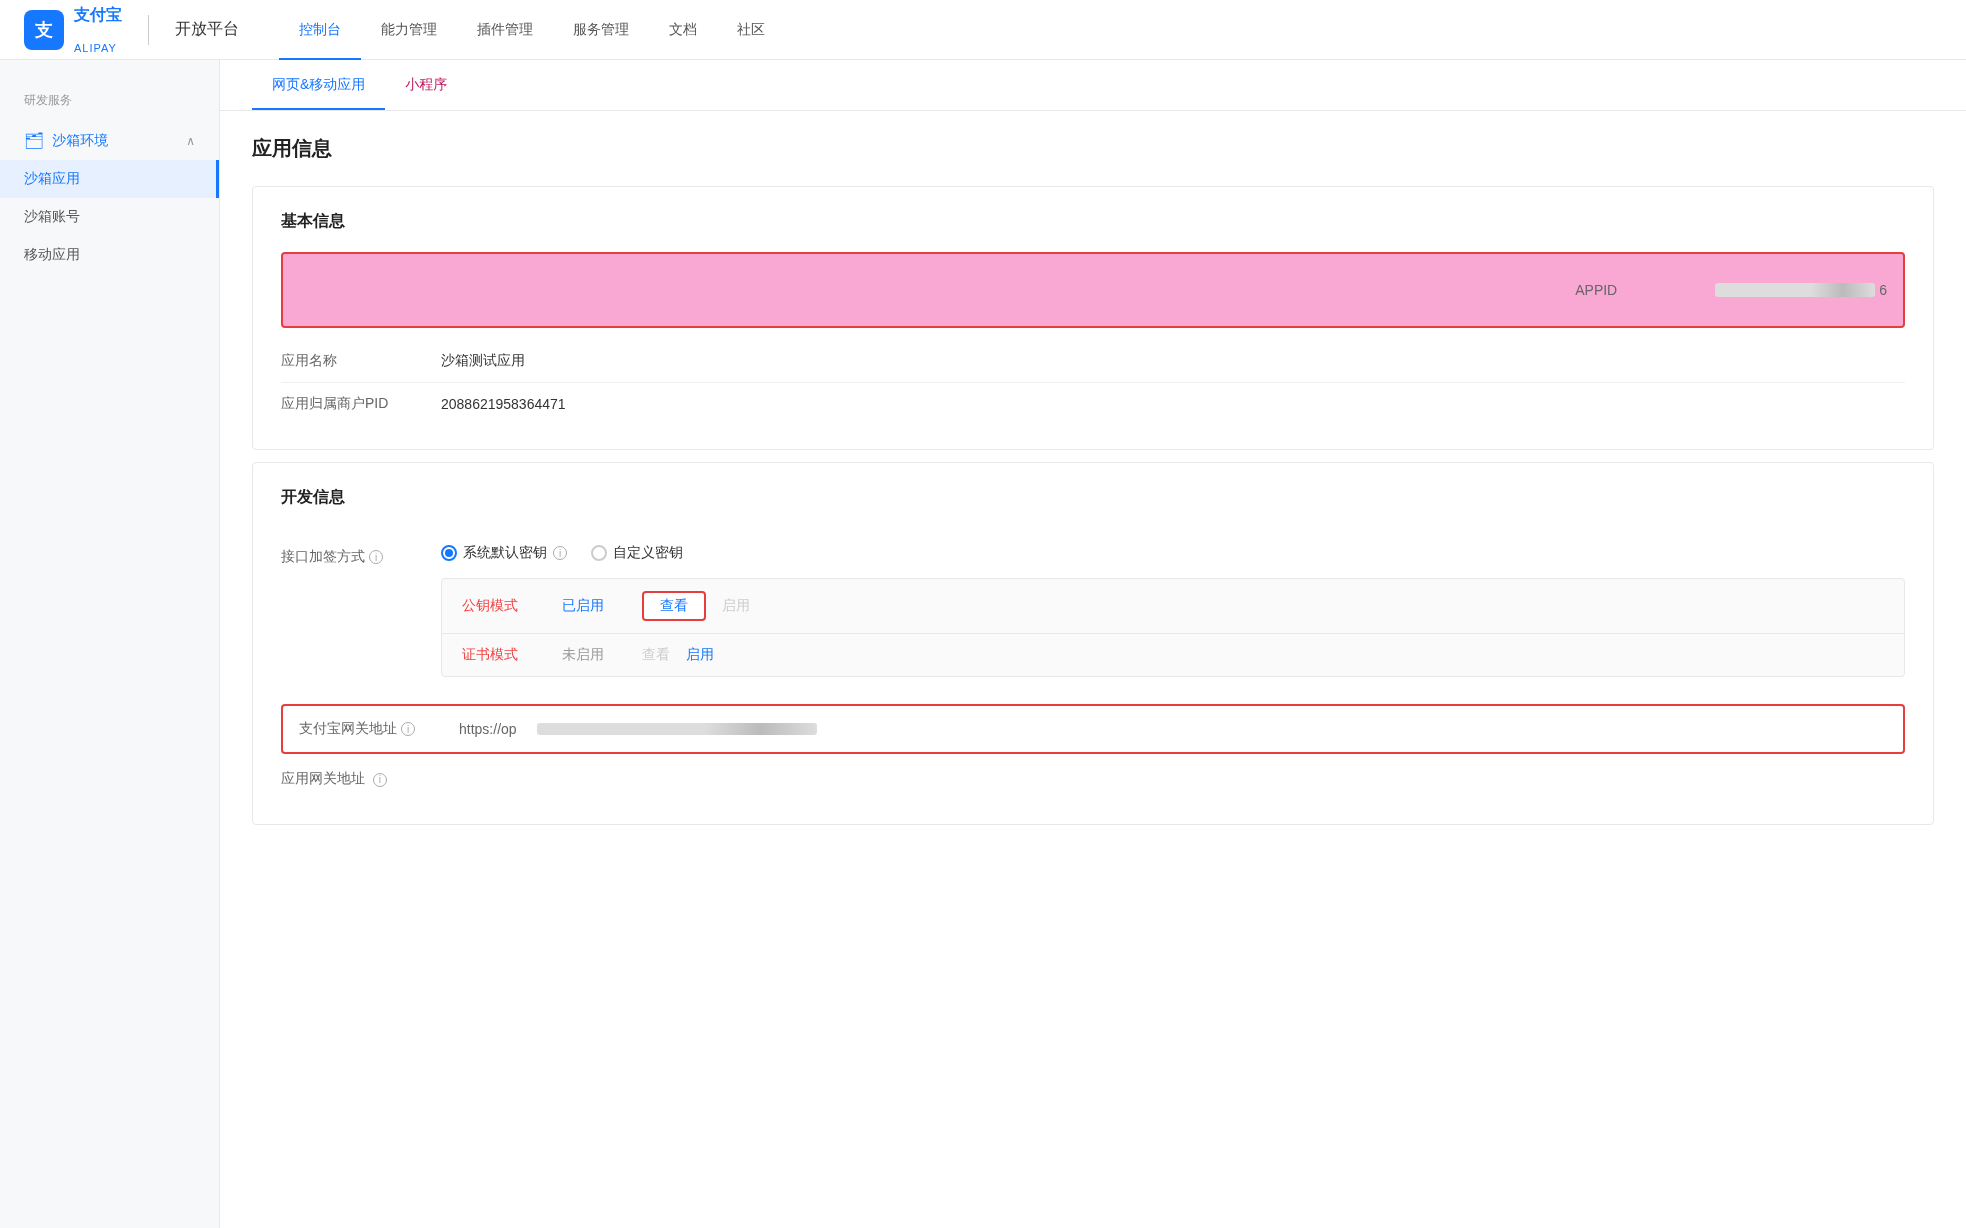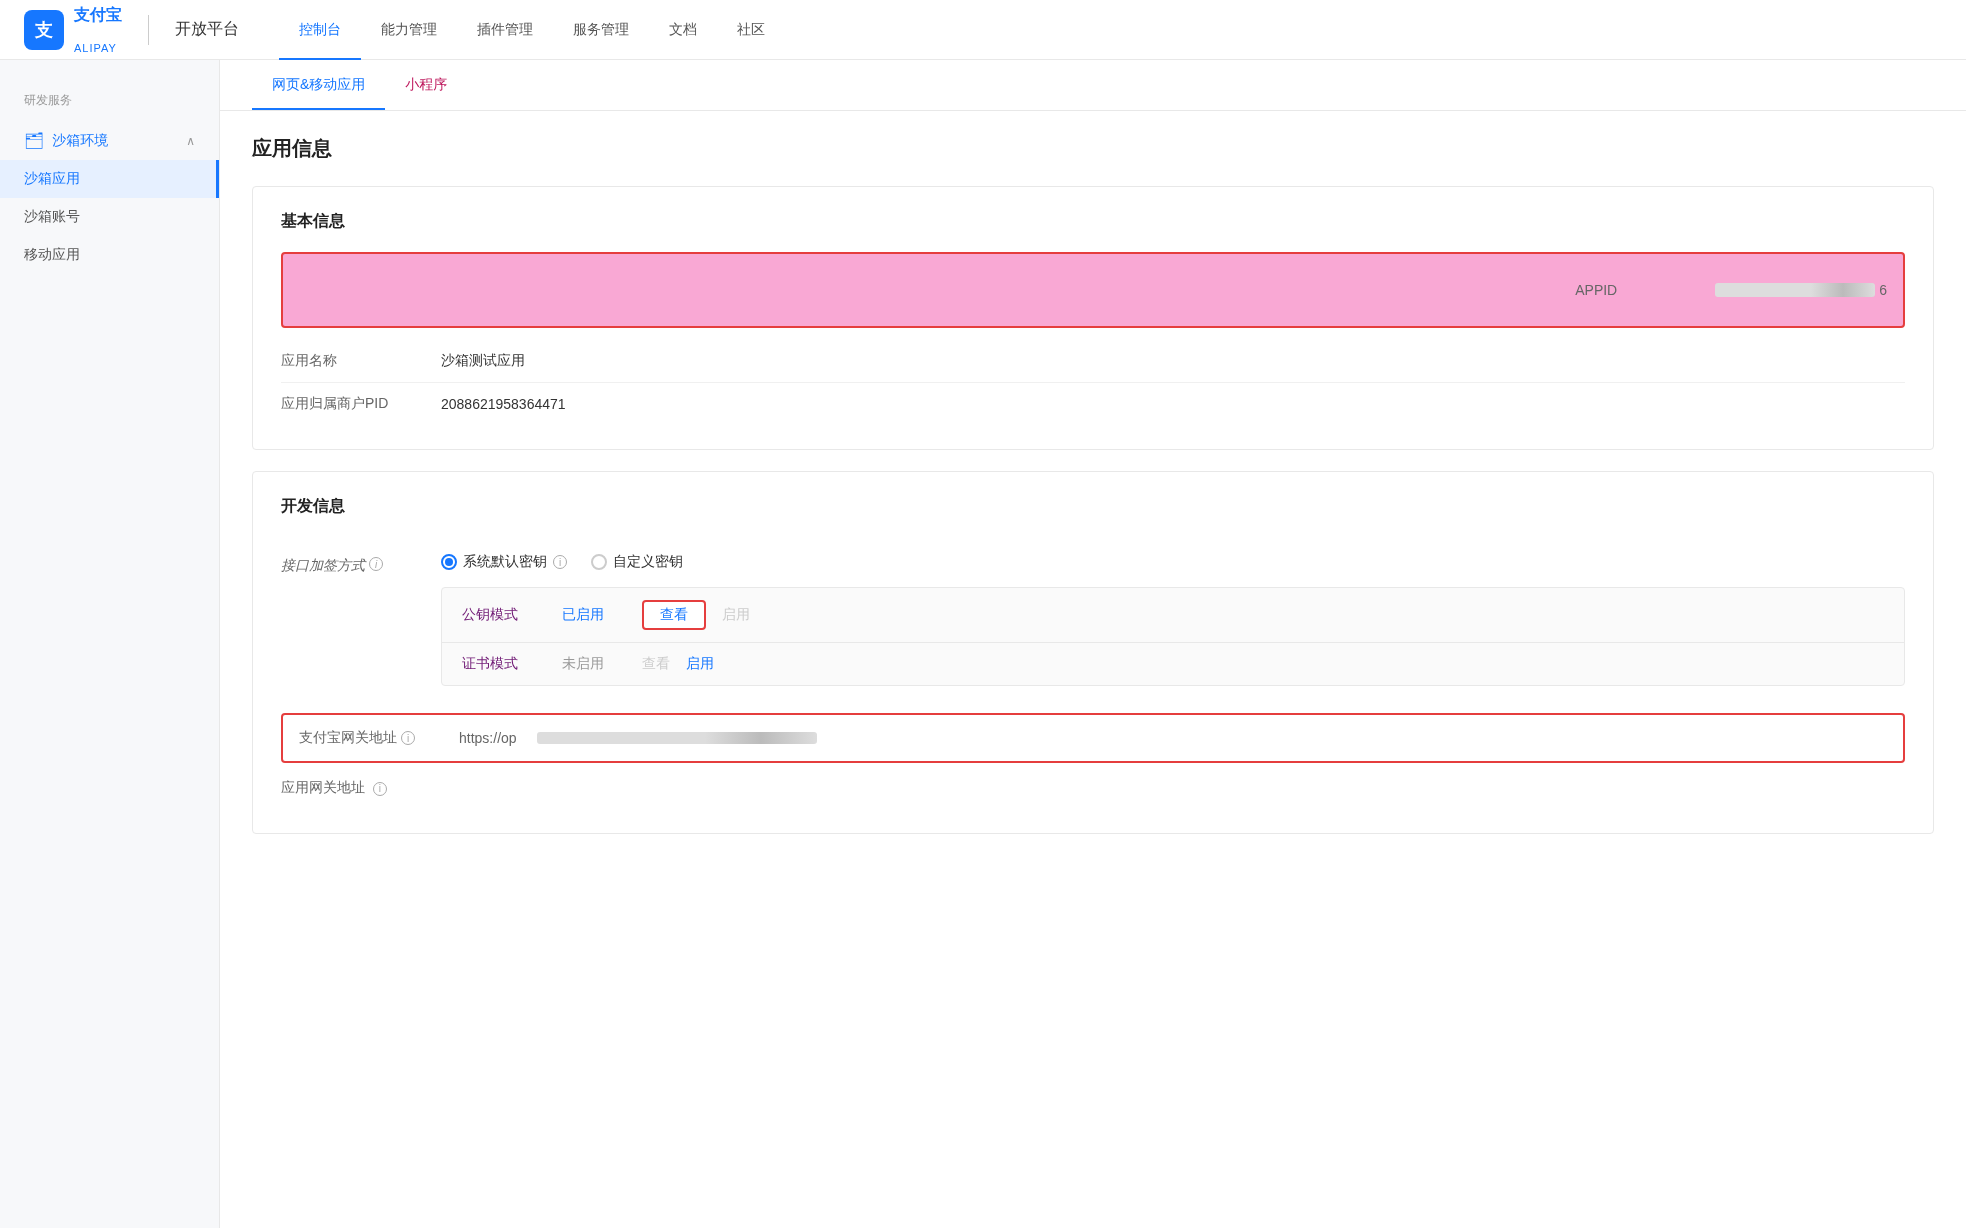--- a/index.html
+++ b/index.html
@@ -147,21 +147,21 @@
       font-weight: 600;
       color: #222;
       margin-bottom: 24px;
     }
 
     
     .section-card {
       background: #fff;
       border: 1px solid #e8e8e8;
       border-radius: 4px;
-      margin-bottom: 21px;
+      margin-bottom: 12px;
       padding: 24px 28px;
     }
     .section-title {
       font-size: 16px;
       font-weight: 600;
       color: #222;
       margin-bottom: 20px;
     }
 
     
@@ -223,23 +223,23 @@
       display: flex;
       align-items: flex-start;
       padding: 16px 0;
     }
     .sign-label {
       width: 160px;
       color: #666;
       font-size: 14px;
       flex-shrink: 0;
       display: flex;
+      align-items: center;
       gap: 4px;
       padding-top: 4px;
-      font-style: italic;
     }
     .info-icon {
       display: inline-flex;
       align-items: center;
       justify-content: center;
       width: 14px; height: 14px;
       border: 1px solid #aaa;
       border-radius: 50%;
       font-size: 10px;
       color: #aaa;
@@ -284,21 +284,21 @@
       border-radius: 4px;
       overflow: hidden;
     }
     .key-row {
       display: flex;
       align-items: center;
       padding: 12px 20px;
       border-bottom: 1px solid #e8e8e8;
     }
     .key-row:last-child { border-bottom: none; }
-    .key-mode-name { width: 100px; color: #701a75; font-size: 14px; }
+    .key-mode-name { width: 100px; color: #ef4444; font-size: 14px; }
     .key-status { width: 80px; }
     .key-status.enabled { color: #1677ff; font-size: 14px; }
     .key-status.disabled { color: #999; font-size: 14px; }
     .key-actions { display: flex; gap: 16px; align-items: center; }
 
     
     .btn-view-highlight {
       padding: 4px 16px;
       border: 2px solid #e53e3e;
       border-radius: 4px;

